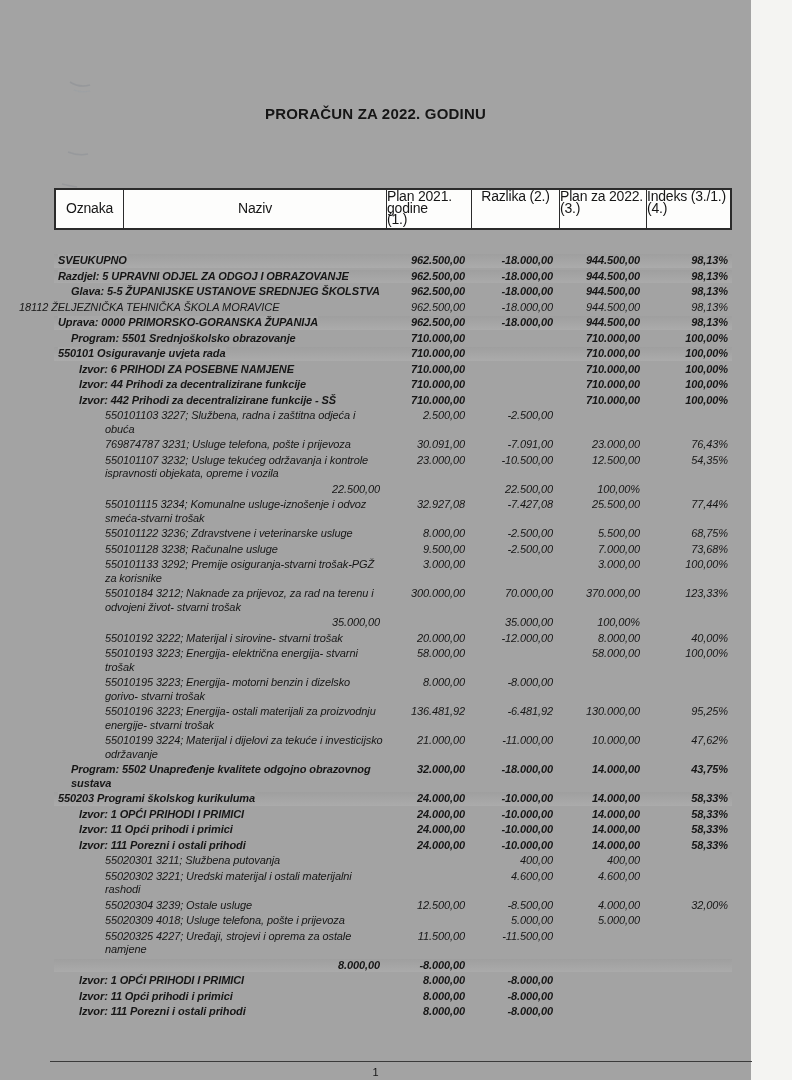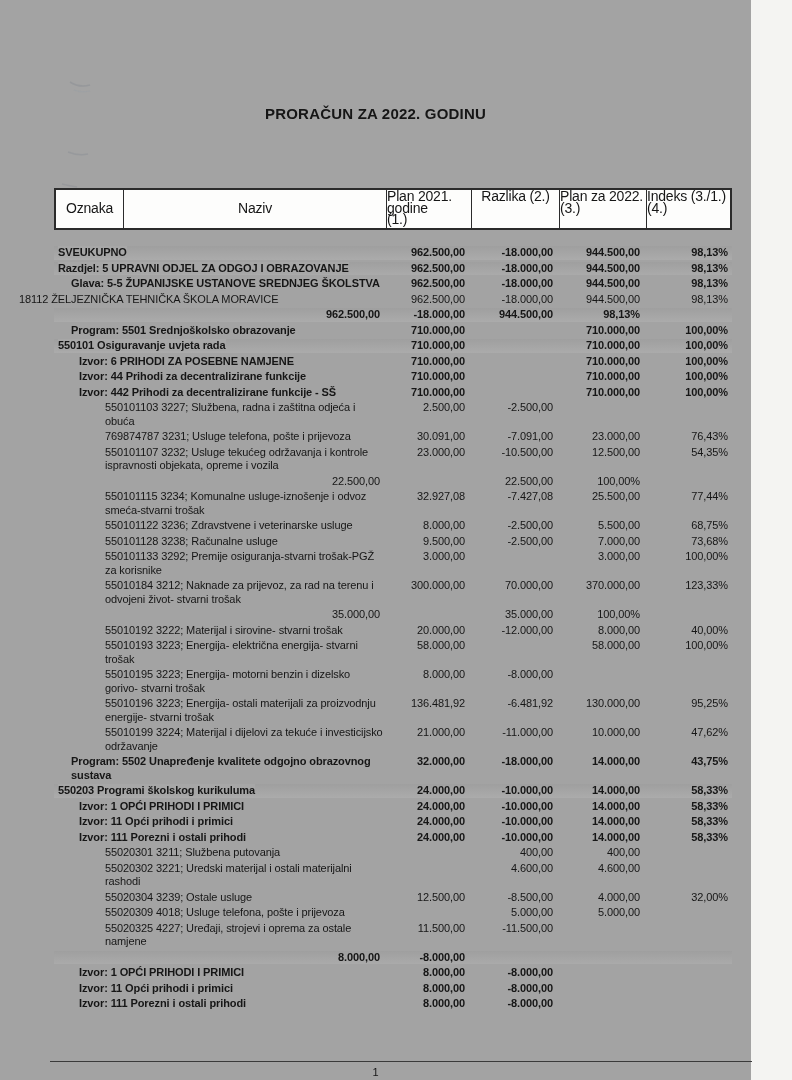--- a/index.html
+++ b/index.html
@@ -29,21 +29,21 @@
   .th{
     border-left:1px solid #2b2b2b;
     display:flex;align-items:center;justify-content:center;
     font-size:14px;line-height:11.5px;
     letter-spacing:-.2px;padding:1px 0;white-space:pre-line;
     overflow:hidden;
   }
   .th:first-child{border-left:none;}
   .th.top{align-items:flex-start;}
   
-  .tbody{position:absolute;left:54px;top:244px;width:678px;}
+  .tbody{position:absolute;left:54px;top:252px;width:678px;font-style:italic;}
   .row{
     display:grid;grid-template-columns:330px 85px 88px 87px 88px;
     margin-top:2px;font-size:11px;line-height:13.5px;letter-spacing:-.1px;
   }
   .cell{min-height:13.5px;}
   .cell.num{text-align:right;padding-right:4px;white-space:nowrap;}
   .name{padding-left:2px;}
   .row.bold{font-weight:bold;}
   .row.hl{
     font-weight:bold;
@@ -114,20 +114,21 @@
         <div class="cell num">98,13%</div>
       </div>
       <div class="row plain im1">
         <div class="cell name"><span class="nm">18112 ŽELJEZNIČKA TEHNIČKA ŠKOLA MORAVICE</span></div>
         <div class="cell num">962.500,00</div>
         <div class="cell num">-18.000,00</div>
         <div class="cell num">944.500,00</div>
         <div class="cell num">98,13%</div>
       </div>
       <div class="row hl i0">
+        <div class="cell name"><span class="nm">Uprava: 0000 PRIMORSKO-GORANSKA ŽUPANIJA</span></div>
         <div class="cell num">962.500,00</div>
         <div class="cell num">-18.000,00</div>
         <div class="cell num">944.500,00</div>
         <div class="cell num">98,13%</div>
       </div>
       <div class="row bold i1">
         <div class="cell name"><span class="nm">Program: 5501 Srednjoškolsko obrazovanje</span></div>
         <div class="cell num">710.000,00</div>
         <div class="cell num"></div>
         <div class="cell num">710.000,00</div>

